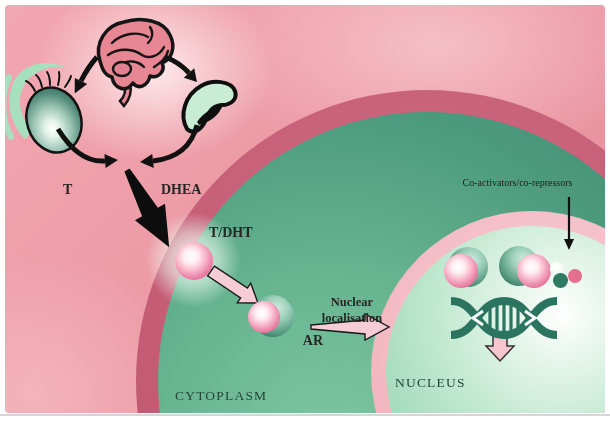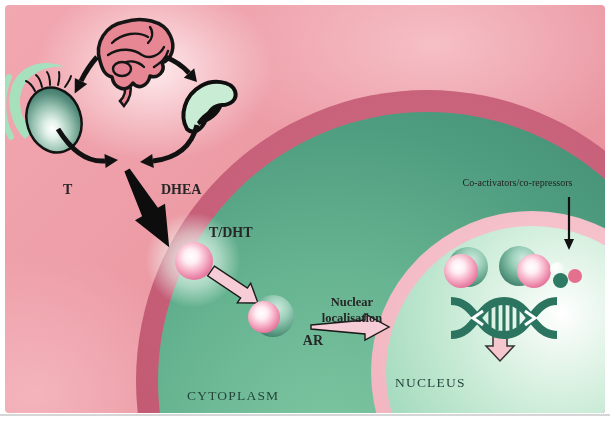--- a/index.html
+++ b/index.html
@@ -154,18 +154,18 @@
           <path d="M80,19 L90,26 L80,33"></path>
       </g>
     </svg>
 
     <div class="lbl lbl-bold" style="left:58px;top:177px;">T</div>
     <div class="lbl lbl-bold" style="left:156px;top:177px;">DHEA</div>
     <div class="lbl lbl-bold" style="left:204px;top:220px;">T/DHT</div>
     <div class="lbl lbl-bold" style="left:288px;top:328px;width:30px;text-align:right;font-size:14px;">AR</div>
     <div class="lbl lbl-center" style="left:301px;top:260px;width:92px;font-size:12.5px;font-weight:bold;line-height:1.3;margin-top:29px;">Nuclear localisation</div>
     <div class="lbl lbl-center" style="left:420px;top:172px;width:185px;font-size:10px;color:#222;">Co-activators/co-repressors</div>
-    <div class="lbl lbl-caps" style="left:182px;top:383px;text-align:right;">CYTOPLASM</div>
+    <div class="lbl lbl-caps" style="left:170px;top:383px;text-align:right;">CYTOPLASM</div>
     <div class="lbl lbl-caps" style="left:390px;top:370px;">NUCLEUS</div>
   </div>
 
   <div id="bottom-line"></div>
 </div>
 
 </body></html>

